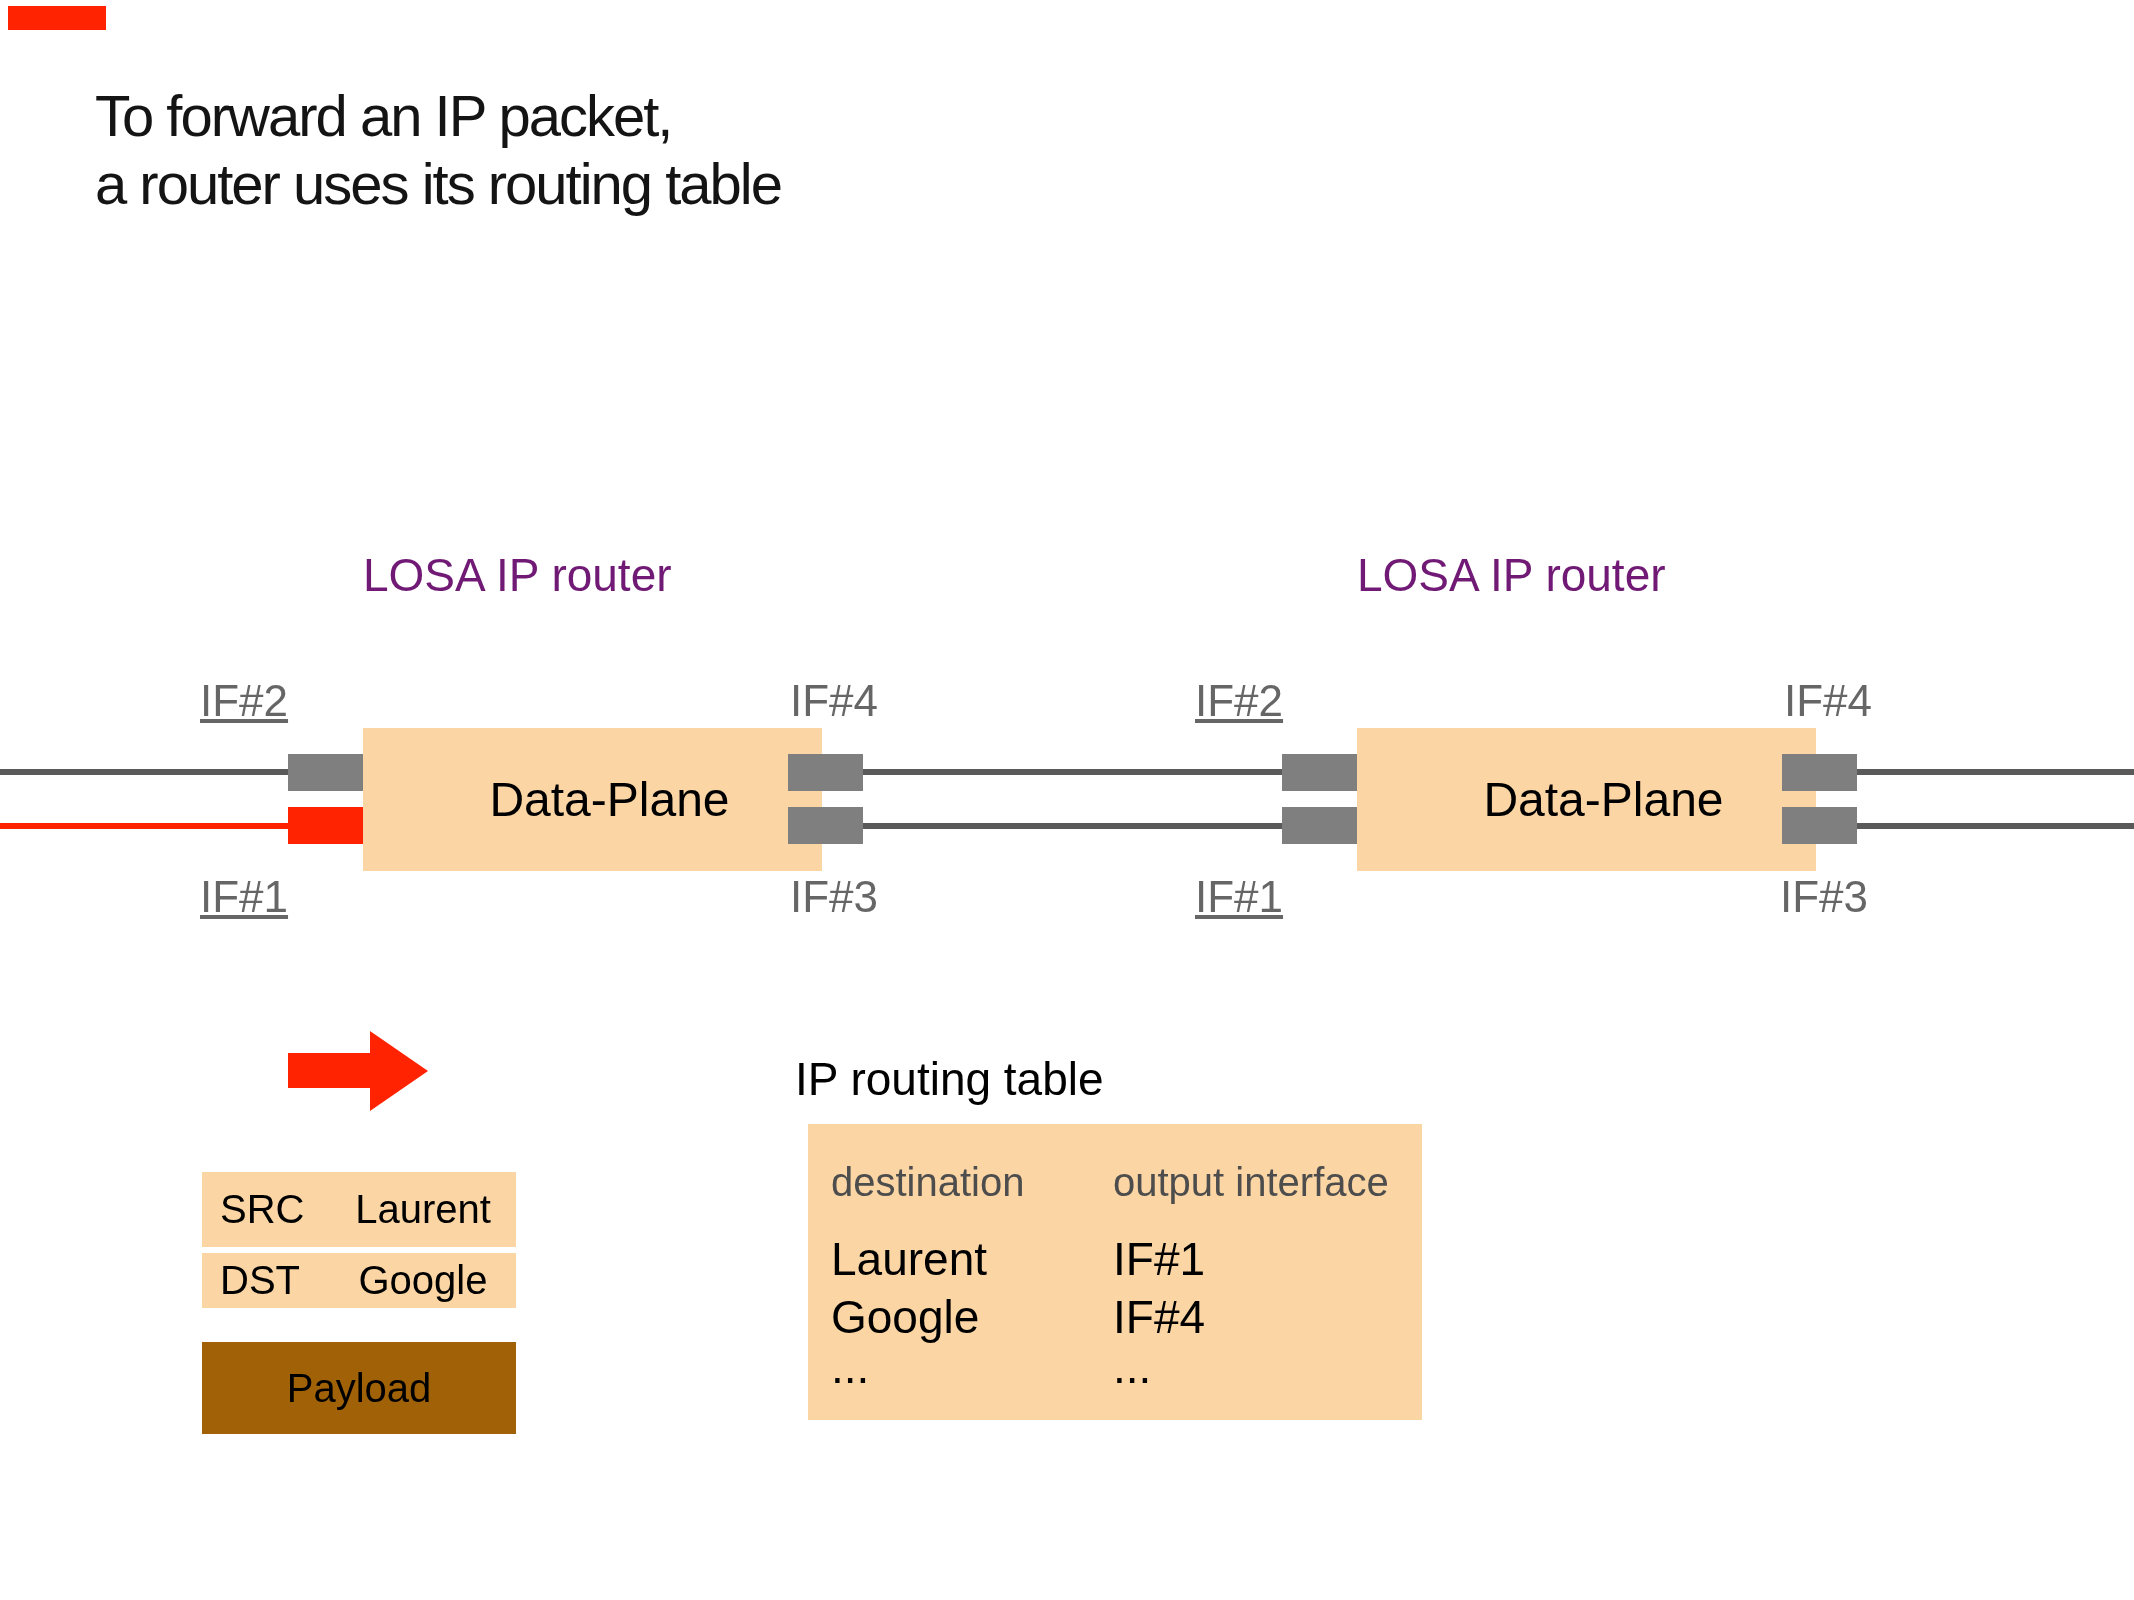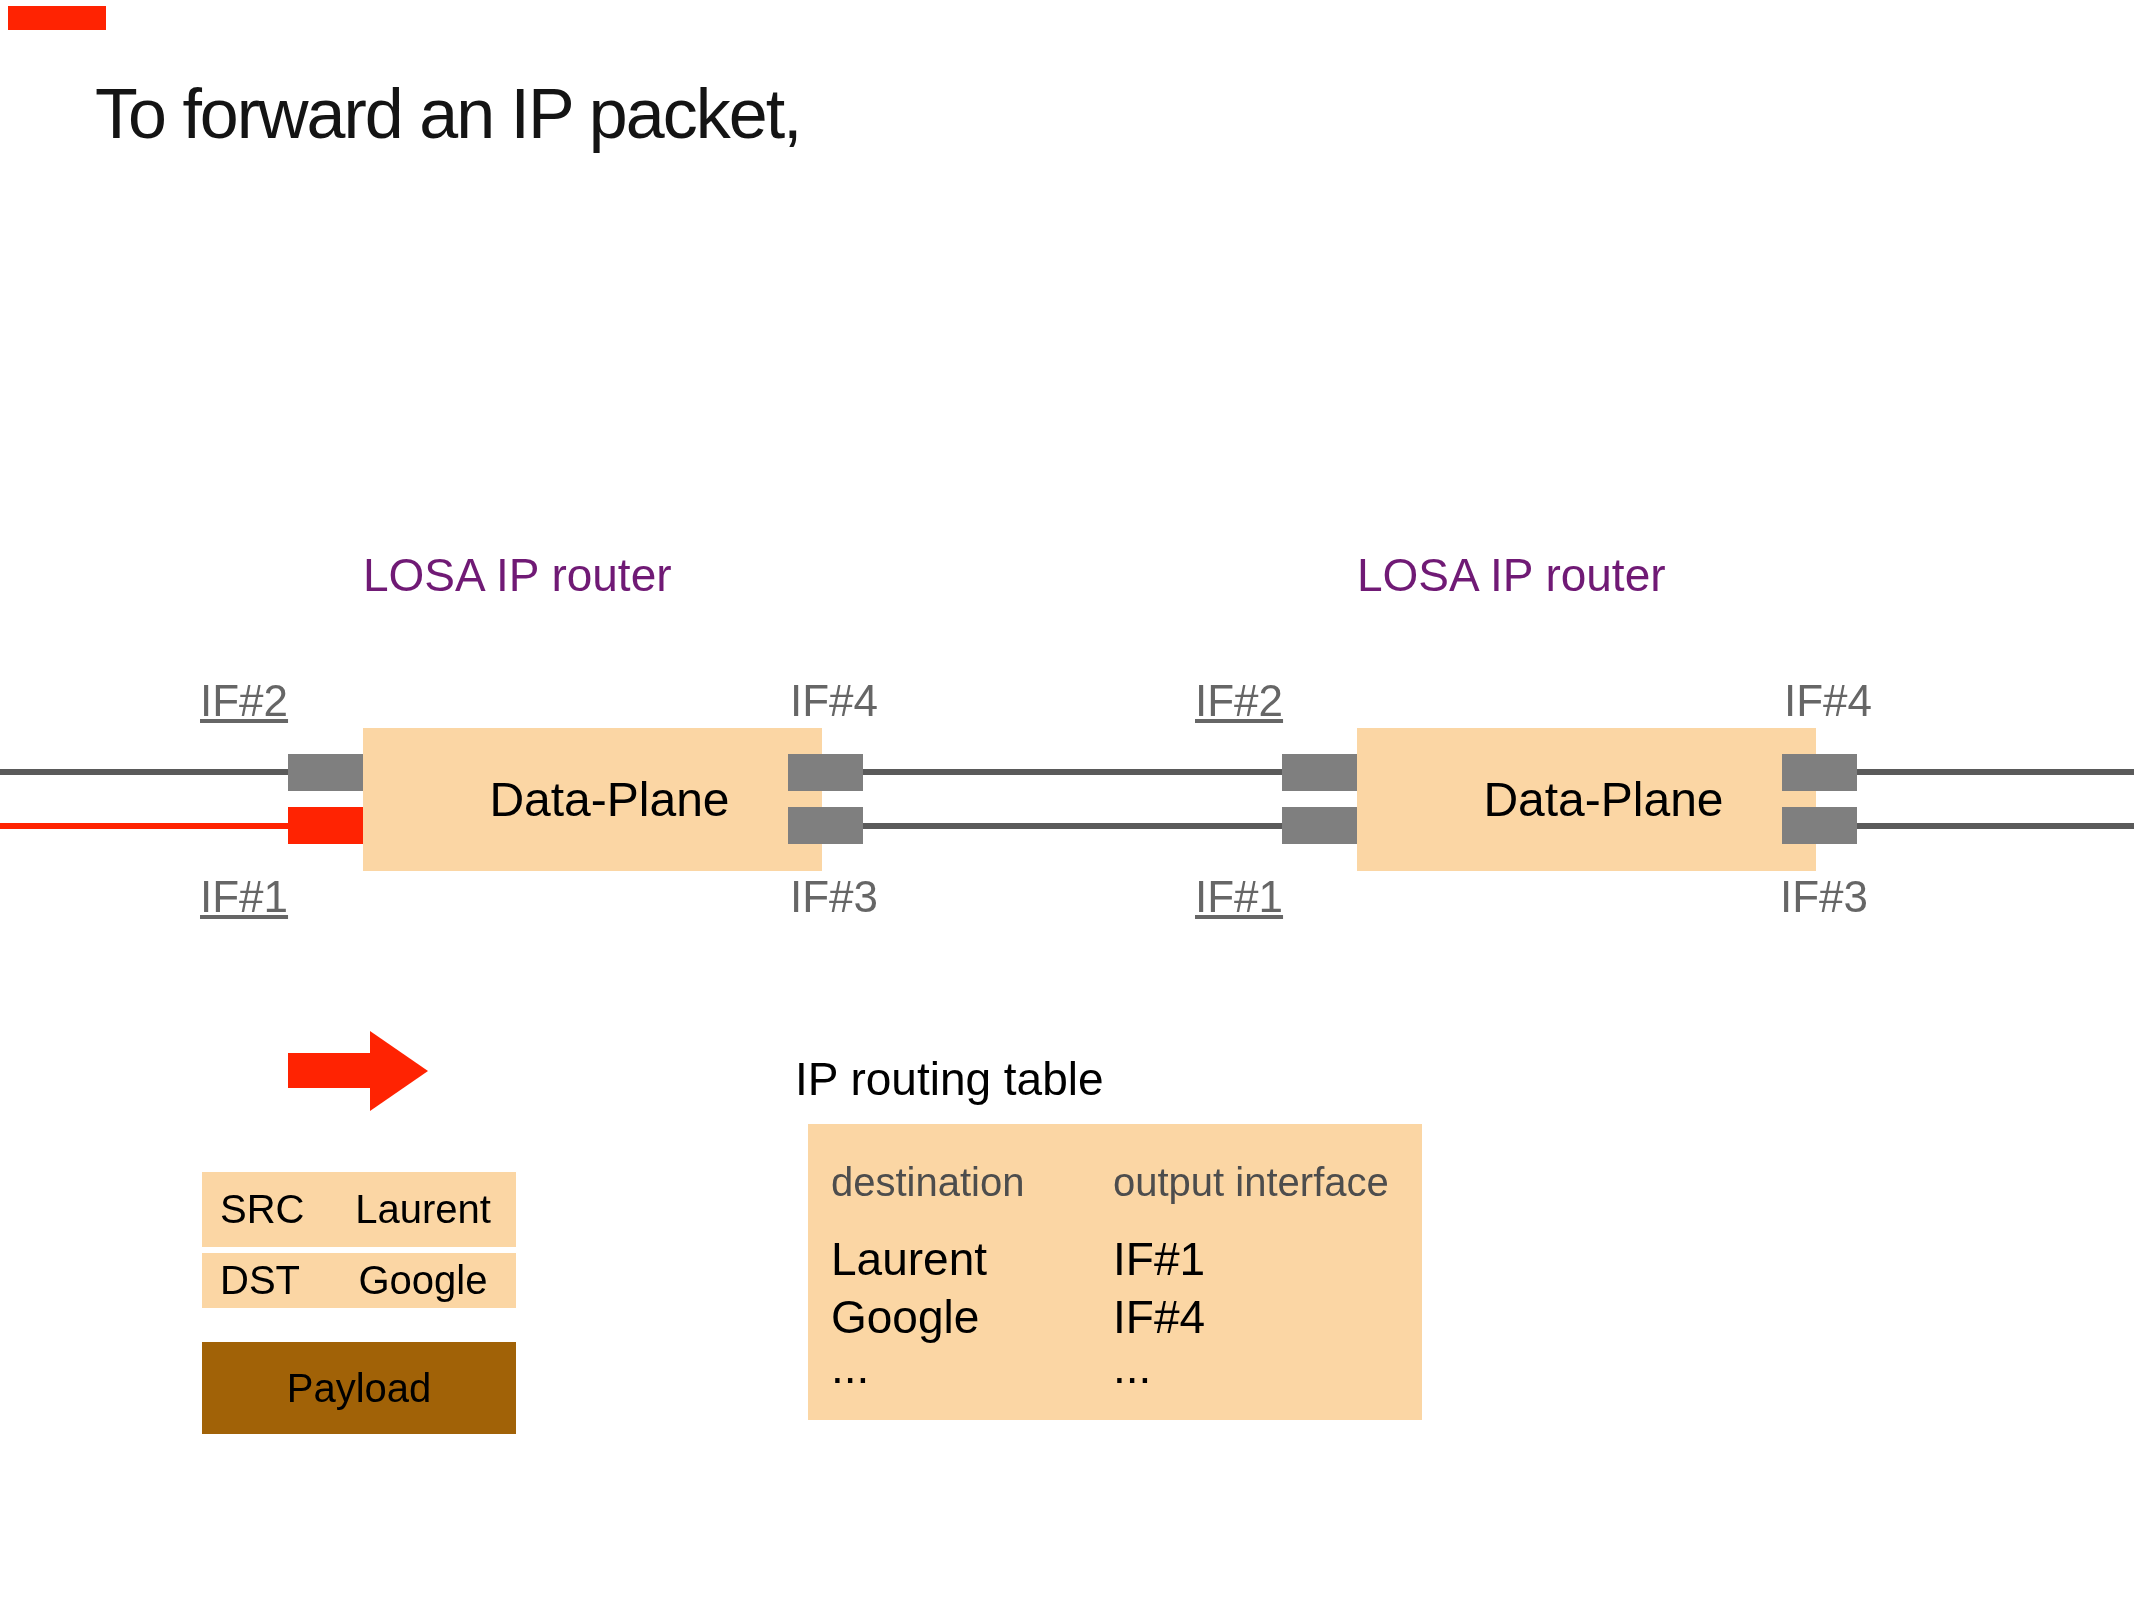--- a/index.html
+++ b/index.html
@@ -6,22 +6,22 @@
   body{
     width:2134px;height:1600px;position:relative;background:#ffffff;
     font-family:"Liberation Sans", sans-serif;overflow:hidden;
   }
   .abs{position:absolute;}
 
   
   .slide-marker{left:8px;top:6px;width:98px;height:24px;background:#ff2302;}
 
   
-  .title{left:95px;top:74px;width:1500px;color:#141414;
-         font-size:70px;line-height:1.17;letter-spacing:-2px;}
+  .title{left:95px;top:82px;width:1500px;color:#141414;
+         font-size:58px;line-height:1.17;letter-spacing:-2px;}
 
   
   .router-name{top:548px;width:425px;text-align:left;color:#701a75;font-size:46px;}
   .router-name.losa{left:363px;}
   .router-name.hous{left:1357px;}
 
   
   .dataplane{top:728px;width:425px;height:143px;background:#fbd6a4;
              display:flex;align-items:center;justify-content:center;
              color:#000;font-size:48px;padding-left:34px;}
@@ -68,20 +68,21 @@
   .rt-box .r2{top:166px;}
   .rt-box .r3{top:216px;}
 </style>
 </head>
 <body>
 
 <div class="abs slide-marker"></div>
 
 <div class="abs title">
   <div>To forward an IP packet,</div>
+  <div>a router uses its routing table</div>
 </div>
 
 <div class="abs router-name losa">LOSA IP router</div>
 <div class="abs router-name hous">LOSA IP router</div>
 
 <div class="abs line" style="left:0;top:769px;width:290px;"></div>
 <div class="abs line red" style="left:0;top:823px;width:290px;"></div>
 <div class="abs line" style="left:861px;top:769px;width:423px;"></div>
 <div class="abs line" style="left:861px;top:823px;width:423px;"></div>
 <div class="abs line" style="left:1855px;top:769px;width:279px;"></div>

